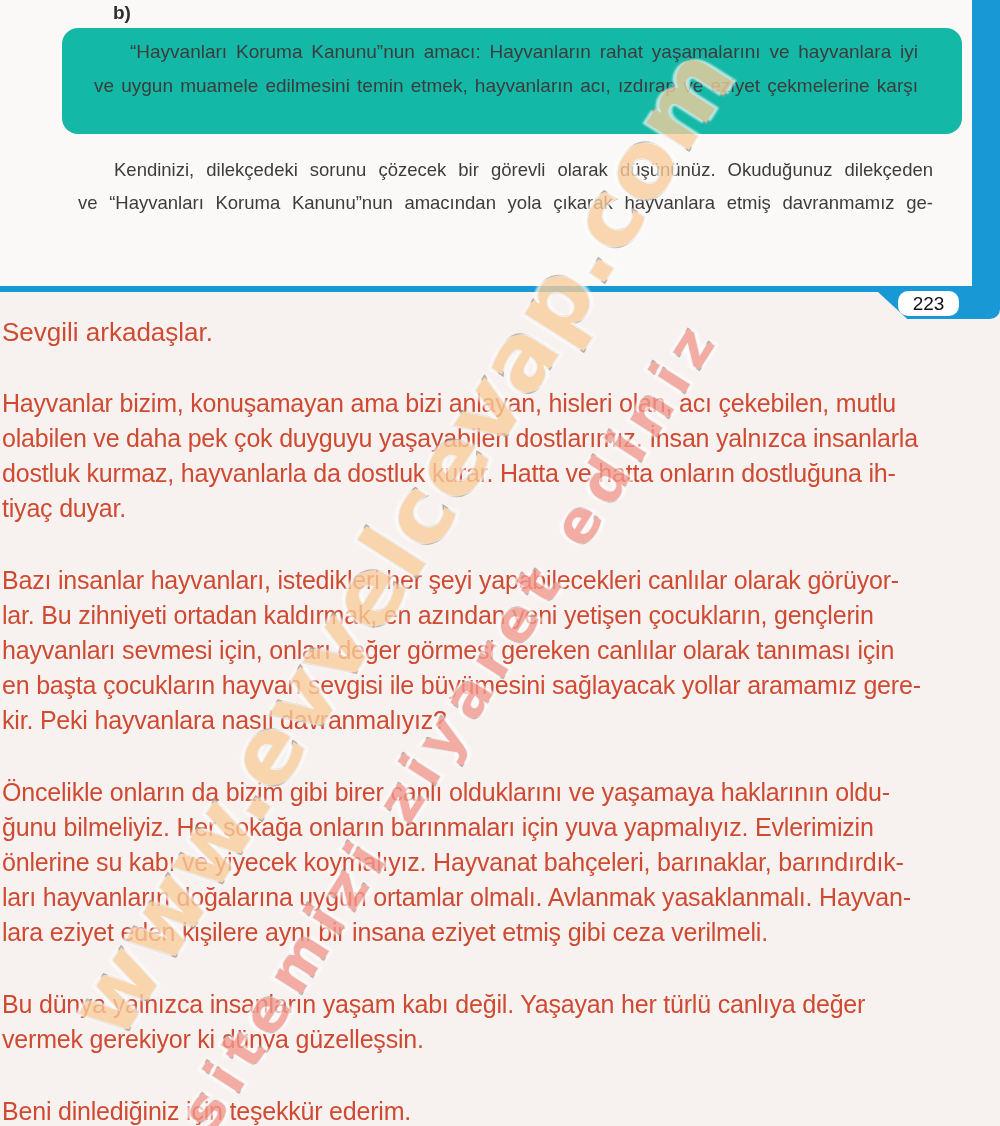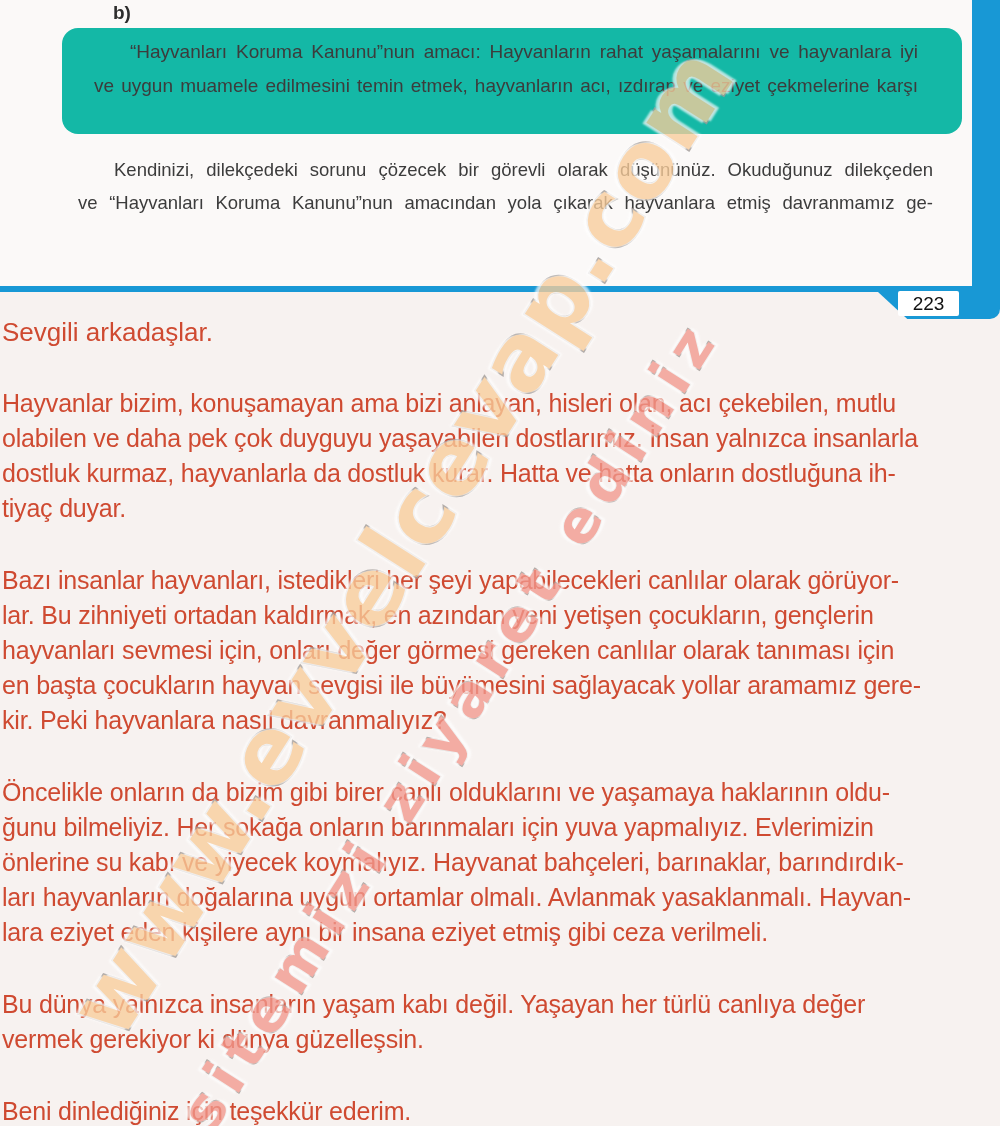--- a/index.html
+++ b/index.html
@@ -35,21 +35,21 @@
   
   .blue-hline { position:absolute; left:0; top:286px; width:1000px; height:6px; background:#1898d5; }
   .blue-vbar  { position:absolute; left:972px; top:0; width:28px; height:292px; background:#1898d5; }
   .page-tab {
     position:absolute; left:878px; top:286px; width:122px; height:33px;
     background:#1898d5; border-radius:0 0 10px 14px;
     clip-path:polygon(0 0, 100% 0, 100% 100%, 24% 100%, 0 18%);
   }
   .page-num-box {
     position:absolute; left:898px; top:291px; width:61px; height:25px;
-    background:#ffffff; border-radius:2px;
+    background:#ffffff; border-radius:10px;
     display:flex; align-items:center; justify-content:center;
     font-size:19px; color:#111111;
   }
   
   .answer { position:absolute; left:2px; top:314px; width:998px; color:#cf4a31; }
   .greeting { font-size:26px; line-height:36px; margin-bottom:36px; }
   .para {
     font-size:25px; line-height:35px; letter-spacing:-0.2px;
     white-space:pre-line; margin-bottom:37px;
   }

